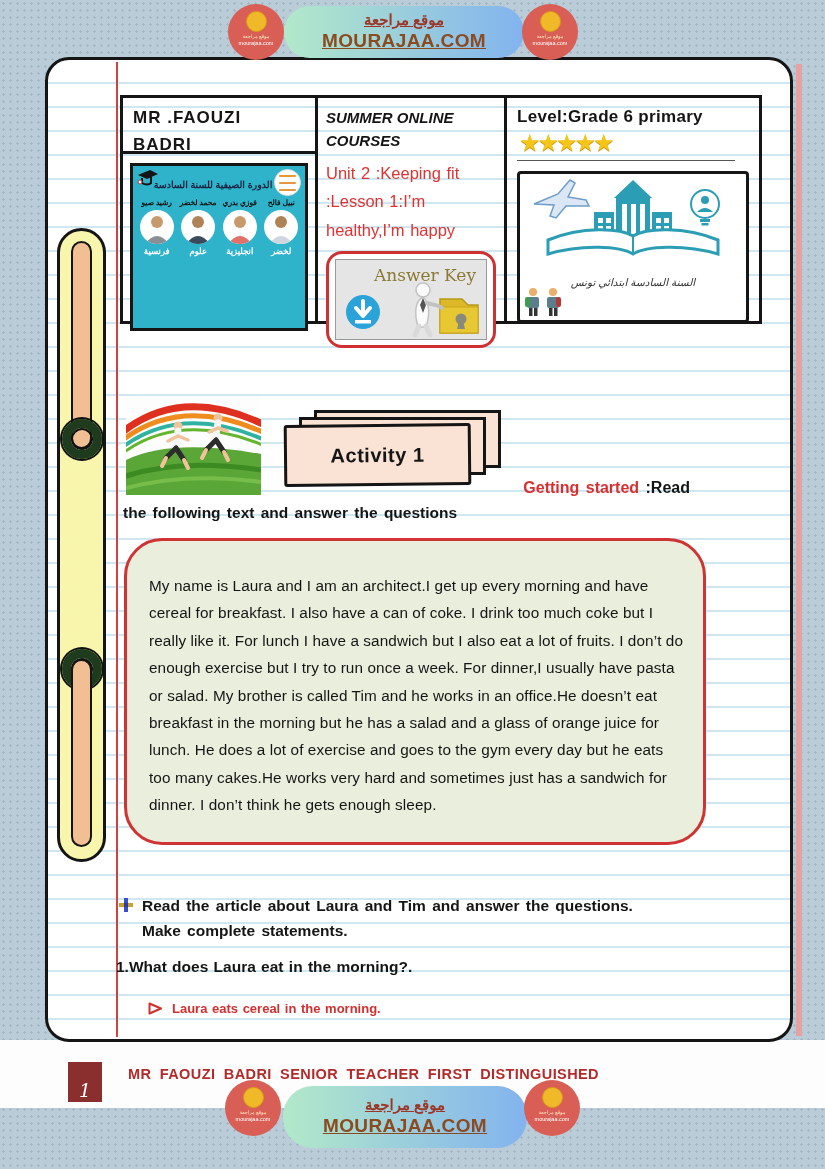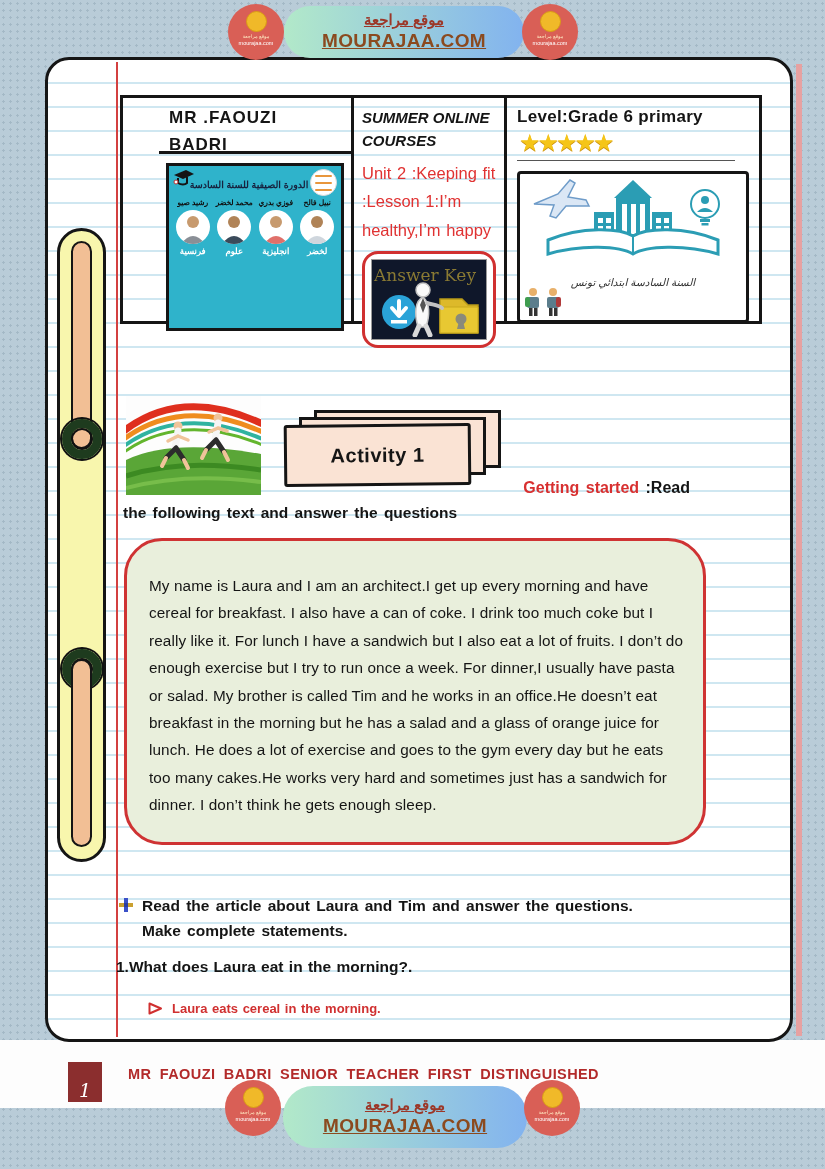--- a/index.html
+++ b/index.html
@@ -30,45 +30,45 @@
   .prong{position:absolute;left:11px;width:21px;background:#f2bf95;border:2px solid #151515;border-radius:11px;box-sizing:border-box;}
   .prong.top{top:10px;height:208px;}
   .prong.bottom{top:428px;height:188px;}
   .ring{position:absolute;left:2px;width:22px;height:22px;border-radius:50%;
     border:9px solid #1e3b1e;box-shadow:0 0 0 2px #111, inset 0 0 0 2px #111;background:transparent;}
   .ring.r1{top:188px;}
   .ring.r2{top:418px;}
 
   
   .htable{position:absolute;left:72px;top:35px;width:642px;height:229px;display:flex;
-    border:3px solid #151515;box-sizing:border-box;padding-left:36px;}
+    border:3px solid #151515;box-sizing:border-box;}
   .hcol{box-sizing:border-box;position:relative;}
   .col1{width:195px;border-right:3px solid #151515;}
   .col2{width:193px;border-right:3px solid #151515;padding:4px 8px;}
   .col3{flex:1;padding:5px 10px;}
   .teacher-name{font-size:17px;font-weight:bold;letter-spacing:1px;line-height:1.6;
     padding:6px 10px 2px;border-bottom:3px solid #151515;height:56px;box-sizing:border-box;}
   .poster{margin:9px 7px 6px;border:3px solid #151515;height:168px;background:#2fb3cb;
     position:relative;overflow:hidden;box-sizing:border-box;}
   .poster-title{margin-top:13px;text-align:center;font-size:9.5px;font-weight:bold;color:#17233f;padding:0 26px 0 14px;}
   .poster-cap{position:absolute;left:3px;top:3px;}
   .poster-badge{position:absolute;right:4px;top:3px;width:25px;height:25px;border-radius:50%;
     background:#fff;border:1px solid #ddd;}
   .poster-badge i{display:block;height:2px;background:#e8963c;margin:5px 4px 0;border-radius:2px;}
-  .teachers-row{display:flex;justify-content:space-between;margin-top:8px;padding:0 3px;}
+  .teachers-row{display:flex;justify-content:space-between;margin-top:8px;padding:0 3px;font-family:Liberation Serif, serif;}
   .tcell{width:42px;text-align:center;}
   .tname{font-size:7.5px;font-weight:bold;color:#101010;white-space:nowrap;}
   .tsubj{font-size:8.5px;font-weight:bold;color:#ffffff;margin-top:2px;}
   .avatar{width:34px;height:34px;border-radius:50%;background:#fff;margin:3px auto 0;overflow:hidden;}
 
   .course-title{font-size:15px;font-weight:bold;font-style:italic;line-height:1.55;margin-top:4px;}
   .unit-title{font-size:16.5px;font-weight:normal;color:#e03232;line-height:1.75;margin-top:6px;word-spacing:1px;}
   .akey-box{margin-top:6px;border:3px solid #d03030;border-radius:16px;background:#fff;
     height:97px;box-sizing:border-box;padding:5px 6px;}
-  .akey-inner{border:1.5px solid #9a9a9a;height:100%;box-sizing:border-box;position:relative;background:#0f172a;text-align:center;}
+  .akey-inner{border:1.5px solid #9a9a9a;height:100%;box-sizing:border-box;position:relative;background:#e5e5e5;text-align:center;}
   .akey-label{position:absolute;top:5px;right:10px;font-family:"DejaVu Serif", serif;
     font-size:17px;color:#8a7a33;}
   .dl-icon{position:absolute;left:8px;bottom:8px;}
   .fig-icon{position:absolute;right:4px;bottom:2px;}
 
   .level-label{font-size:17px;font-weight:bold;letter-spacing:.3px;margin-top:4px;}
   .stars{margin-top:2px;font-size:24px;color:#f5c518;letter-spacing:-3px;
     text-shadow:0 1px 0 #c98f10;width:218px;border-bottom:1.5px solid #555;padding:0 0 3px 2px;box-sizing:border-box;}
   .logo-box{margin-top:10px;border:3px solid #151515;border-radius:4px;height:152px;
     position:relative;background:#fff;box-sizing:border-box;overflow:hidden;text-align:center;}

